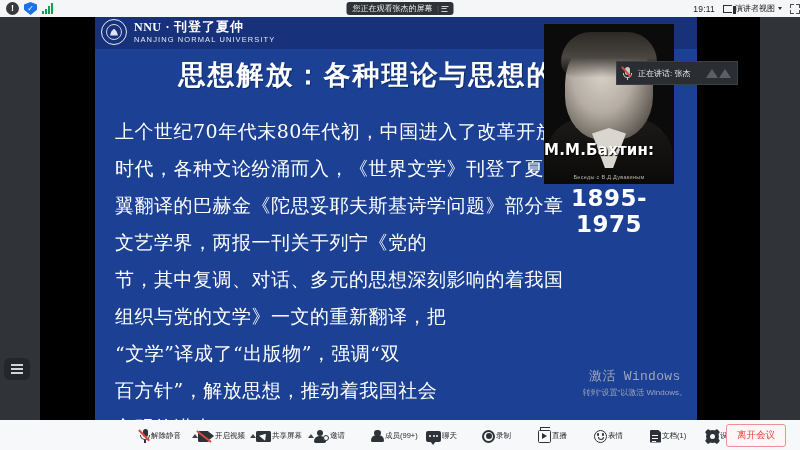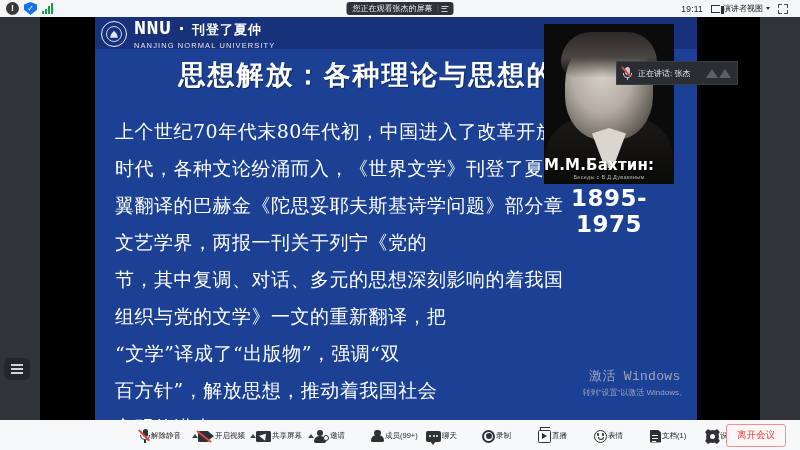--- a/index.html
+++ b/index.html
@@ -43,21 +43,21 @@
     background:#2f3236; color:#e8e8e8;
     height:13px; border-radius:3px;
     font-size:8px; padding:0 2px 0 6px; gap:5px;
     white-space:nowrap;
   }
   .tb-center .menu-ico { display:flex; flex-direction:column; gap:1.5px; padding:0 3px; border-left:1px solid #555; }
   .tb-center .menu-ico i { display:block; width:7px; height:1px; background:#cfcfcf; }
   .tb-center .menu-ico i:nth-child(2){ width:5px; }
   .tb-center .menu-ico i:nth-child(3){ width:6px; }
 
-  .tb-right { position:absolute; right:12px; display:flex; align-items:center; gap:8px; }
+  .tb-right { position:absolute; right:0; display:flex; align-items:center; gap:8px; }
   .tb-time { font-size:8.5px; color:#1b1b1b; letter-spacing:.2px; }
   .tb-view { display:flex; align-items:center; gap:3px; font-size:8px; color:#16181a; }
   .view-ico { width:9px; height:8px; border:1.2px solid #2b2f33; border-right:none; position:relative; }
   .view-ico::after{ content:""; position:absolute; right:-4px; top:0; width:3px; height:8px; background:#2b2f33; }
   .caret { width:0;height:0;border-left:2.5px solid transparent;border-right:2.5px solid transparent;border-top:3px solid #2b2f33; }
   .tb-fs { position:relative; width:10px; height:10px; }
   .tb-fs span { position:absolute; width:4px; height:4px; border:1.2px solid #4a4e52; }
   .tb-fs span:nth-child(1){ left:0; top:0; border-right:none;border-bottom:none;}
   .tb-fs span:nth-child(2){ right:0; top:0; border-left:none;border-bottom:none;}
   .tb-fs span:nth-child(3){ left:0; bottom:0; border-right:none;border-top:none;}
@@ -104,21 +104,21 @@
     width:16px; height:16px; border-radius:50%;
     border:1px solid #cdd8ea;
     display:flex; align-items:center; justify-content:center;
   }
   .nnu-seal .inner::before{
     content:""; width:8px;height:7px; background:#dde5f2;
     clip-path: polygon(0 100%, 15% 45%, 50% 0, 85% 45%, 100% 100%);
   }
   .nnu-txt { display:flex; flex-direction:column; line-height:1; }
   .nnu-top { display:flex; align-items:baseline; gap:4px; color:#fff; }
-  .nnu-abbr { font-size:20px; font-weight:bold; letter-spacing:.5px; font-family:Liberation Mono, monospace;}
+  .nnu-abbr { font-size:12px; font-weight:bold; letter-spacing:.5px; font-family:Liberation Serif, serif;}
   .nnu-cn { font-size:13px; font-weight:bold; letter-spacing:1px; }
   .nnu-en { font-size:7.5px; color:#e4e9f4; letter-spacing:1.1px; margin-top:3px; }
 
   .slide-title {
     position:absolute; left:0; top:40px; width:602px;
     text-align:center; color:#ffffff;
     font-size:27px; font-weight:bold; letter-spacing:2px;
     font-family:"DejaVu Serif","Liberation Serif", serif;
     text-shadow: 1px 1px 1px rgba(0,0,0,.35);
   }
@@ -162,21 +162,21 @@
     background:#d9d6cf;
     clip-path: polygon(50% 0, 100% 14%, 62% 100%, 38% 100%, 0 14%);
   }
   .pt-cap {
     position:absolute; left:0; bottom:0; width:110px;
     color:#ffffff; text-align:right;
     font-weight:bold; font-size:15px; line-height:17px;
     letter-spacing:.2px;
     text-shadow:1px 1px 1px #000;
     font-family:"DejaVu Sans", sans-serif;
-    padding-bottom:10px;
+    padding-bottom:25px;
   }
   .pt-sub {
     position:absolute; left:0; bottom:4px; width:130px; text-align:center;
     color:#b9b4aa; font-size:5.5px; letter-spacing:.3px;
   }
   .pt-years {
     position:absolute; left:449px; top:168px; width:130px;
     text-align:center; color:#ffffff;
     font-size:23px; font-weight:bold; letter-spacing:.5px;
     z-index:3;

